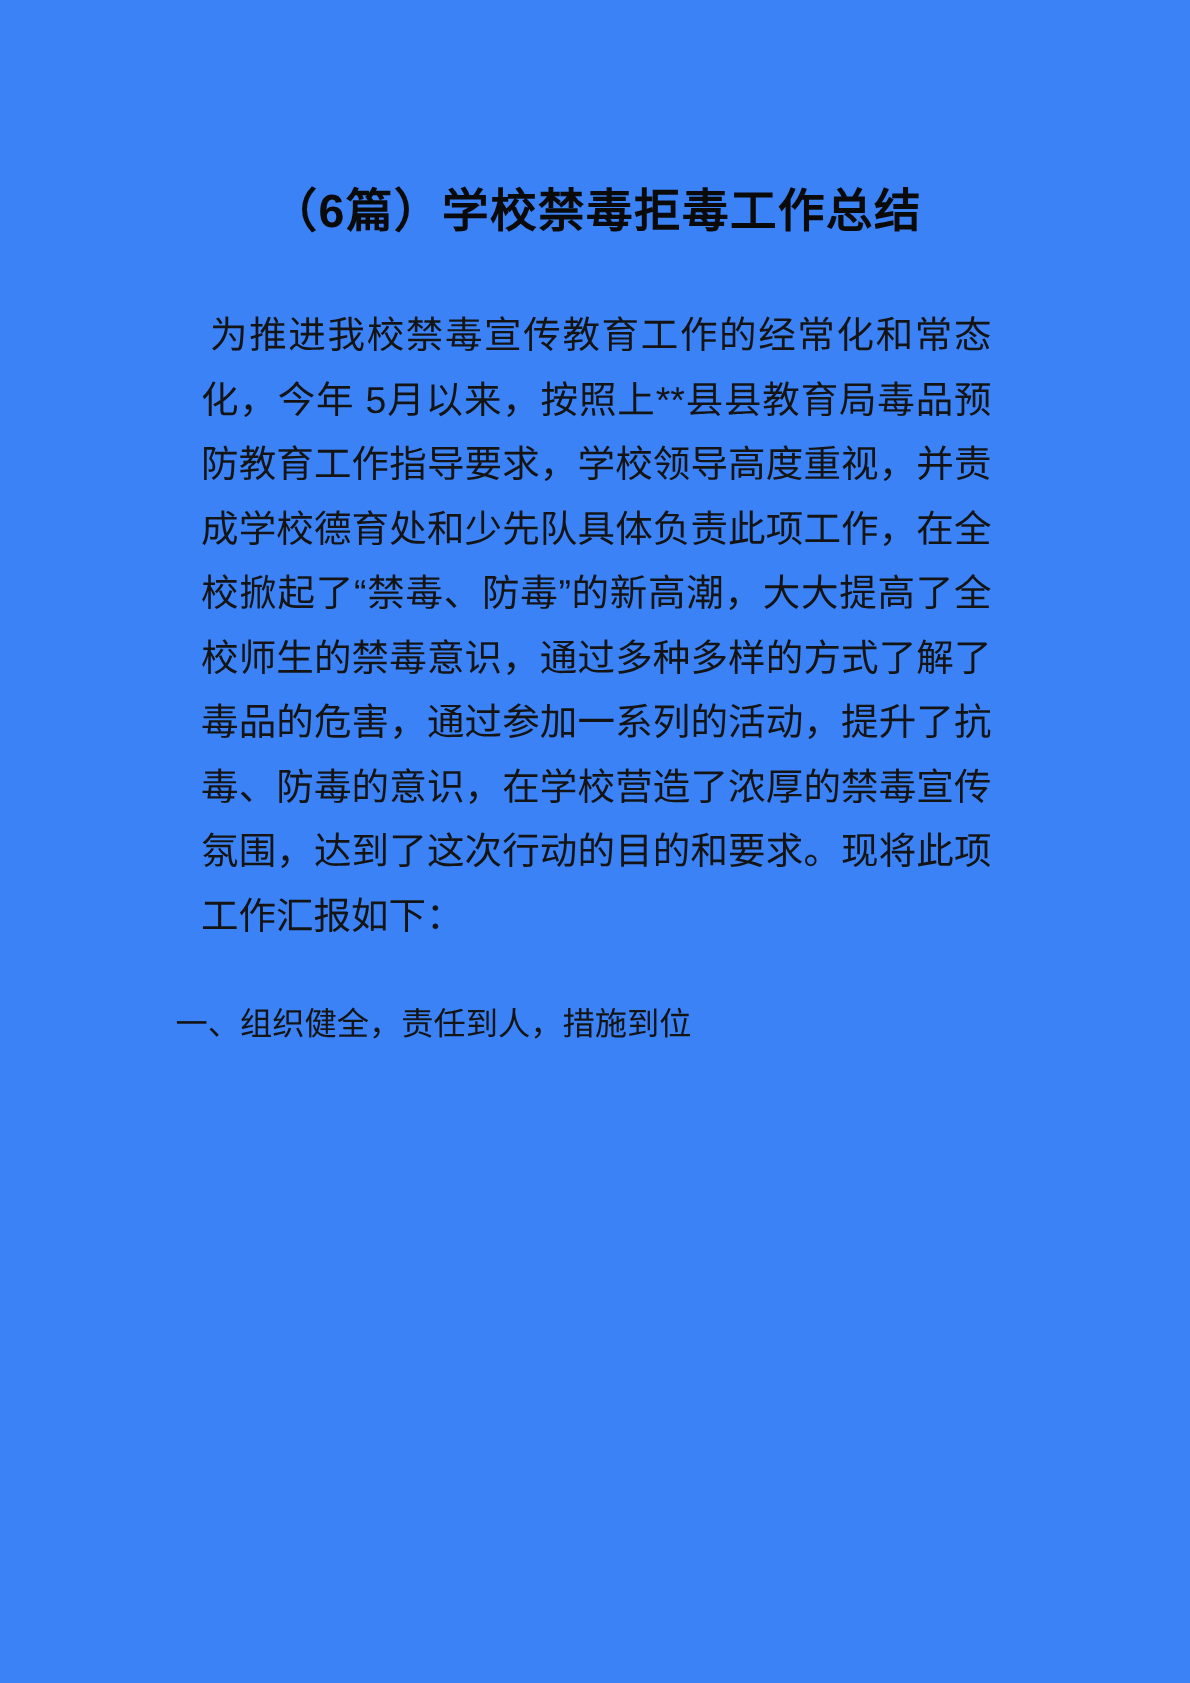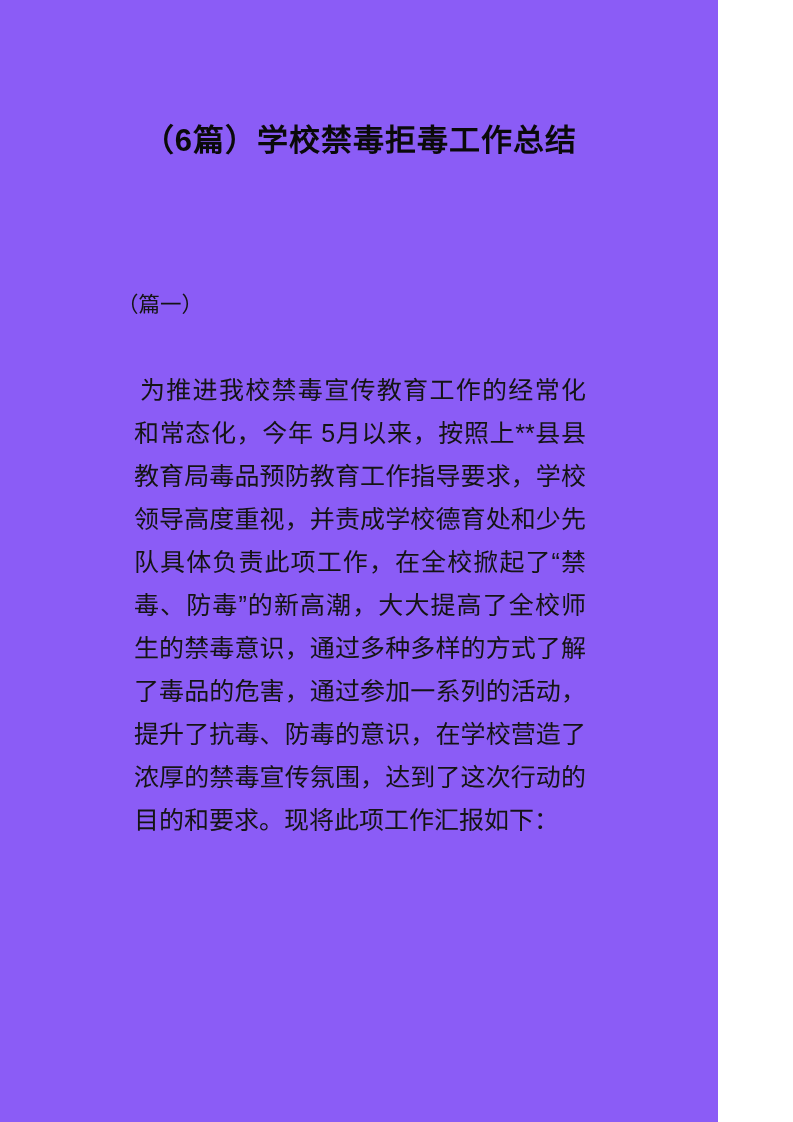--- a/index.html
+++ b/index.html
@@ -9,23 +9,23 @@
   }
   body {
     width: 793px;
     height: 1122px;
     overflow: hidden;
     font-family: "Liberation Sans", sans-serif;
     color: #141414;
   }
   .page {
     box-sizing: border-box;
-    width: 718px;
+    width: 793px;
     height: 1122px;
-    background: #8b5cf6;
+    background: #3b82f6;
     padding: 121px 115px 0 117px;
   }
   .doc-title {
     margin: 0;
     font-size: 31px;
     font-weight: 700;
     line-height: 40px;
     text-align: center;
     letter-spacing: 1px;
     color: #0a0a0a;
@@ -59,19 +59,19 @@
     margin-top: 44px;
   }
 </style>
 </head>
 <body>
 
 <div class="page">
 
   <h1 class="doc-title">（6篇）学校禁毒拒毒工作总结</h1>
 
-  <div class="part-label">（篇一）</div>
 
   <p class="para para-1">为推进我校禁毒宣传教育工作的经常化和常态化，今年 5月以来，按照上**县县教育局毒品预防教育工作指导要求，学校领导高度重视，并责成学校德育处和少先队具体负责此项工作，在全校掀起了“禁毒、防毒”的新高潮，大大提高了全校师生的禁毒意识，通过多种多样的方式了解了毒品的危害，通过参加一系列的活动，提升了抗毒、防毒的意识，在学校营造了浓厚的禁毒宣传氛围，达到了这次行动的目的和要求。现将此项工作汇报如下：</p>
 
+  <div class="section-heading">一、组织健全，责任到人，措施到位</div>
 
 
 </div>
 
 </body></html>

